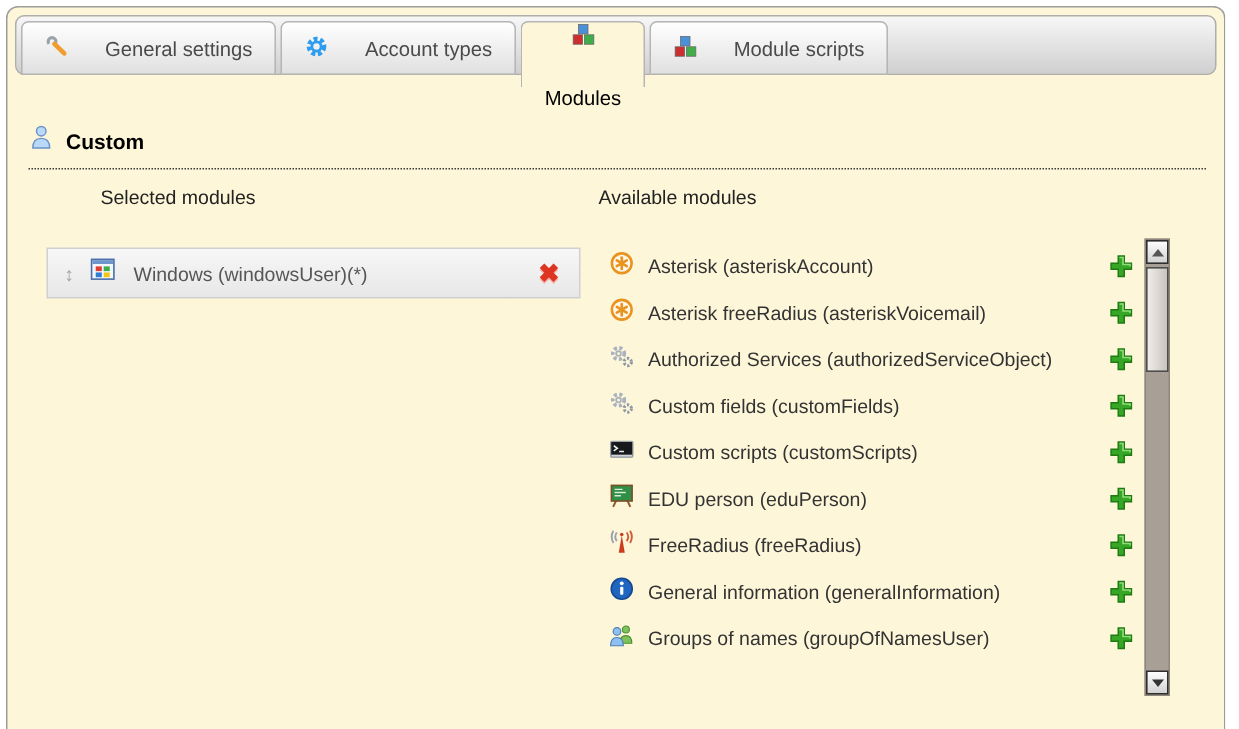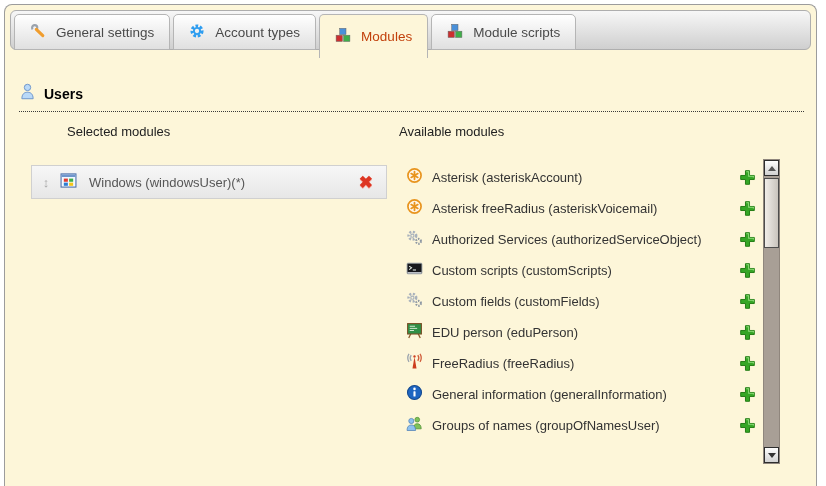--- a/index.html
+++ b/index.html
@@ -5,26 +5,26 @@
   html,body{margin:0;padding:0;width:826px;height:486px;background:#ffffff;
     font-family:"Liberation Sans",sans-serif;overflow:hidden;}
   .widget{position:absolute;left:4px;top:4px;width:813px;height:482px;
     background:#fdf6d9;border:1px solid #9c9c9c;border-bottom:none;
     border-radius:8px 8px 0 0;box-sizing:border-box;}
   
   .tabbar{position:absolute;left:5px;right:5px;top:5px;height:40px;
     background:linear-gradient(#f7f7f7,#cfcfcf);border:1px solid #aeaeae;
     border-radius:6px;box-sizing:border-box;display:flex;align-items:flex-start;
     padding:3px 0 0 3px;gap:3px;}
-  .tab{display:inline-flex;align-items:center;gap:10px;padding:0 15px;
+  .tab{display:inline-flex;align-items:center;gap:24px;padding:0 15px;
     height:36px;box-sizing:border-box;border:1px solid #b5b5b5;
     border-radius:5px 5px 0 0;background:linear-gradient(#ffffff,#e0e0e0);
     font-size:13.5px;color:#4a4a4a;cursor:pointer;white-space:nowrap;}
   .tab.active{height:44px;background:#fdf6d9;border-bottom:none;
-    position:relative;z-index:3;color:#c2410c;}
+    position:relative;z-index:3;color:#000000;flex-direction:column;}
   .tab svg{flex:0 0 auto;}
   
   .users-heading{position:absolute;left:14px;right:12px;top:78px;
     display:flex;align-items:center;gap:8px;padding-bottom:7px;
     border-bottom:1px dotted #3a3a3a;}
   .users-heading .title{font-size:14px;font-weight:bold;color:#000;}
   
   .col-label{position:absolute;top:119px;font-size:13px;color:#222;}
   .col-label.left{left:18px;margin-left:44px;}
   .col-label.right{left:394px;}
@@ -98,21 +98,21 @@
           </svg></span>
       <span>Module scripts</span>
     </div>
   </div>
 
   <div class="users-heading">
     <span><svg width="17" height="17" viewBox="0 0 16 16">
           <circle cx="8" cy="4.2" r="3" fill="#b9d9f8" stroke="#6b93c8" stroke-width="0.9"></circle>
           <path d="M2.7 14.8c0-4.3 2.2-6.1 5.3-6.1s5.3 1.8 5.3 6.1z" fill="#b9d9f8" stroke="#6b93c8" stroke-width="0.9"></path>
         </svg></span>
-    <span class="title">Users</span>
+    <span class="title">Custom</span>
   </div>
 
   <div class="col-label left">Selected modules</div>
   <div class="col-label right">Available modules</div>
 
   <div class="sel-row">
     <span class="drag">↕</span>
     <span><svg width="17" height="17" viewBox="0 0 16 16">
           <rect x="1" y="1.8" width="14" height="12.4" fill="#f3f8ff" stroke="#4a6ea9"></rect>
           <rect x="1.5" y="2.3" width="13" height="2.4" fill="#6f96cc"></rect>
@@ -174,41 +174,41 @@
       <span class="addbtn">
           <svg width="17" height="17" viewBox="0 0 16 16">
             <path d="M6.1 1.6h3.8v4.5h4.5v3.8H9.9v4.5H6.1V9.9H1.6V6.1h4.5z" fill="#35a625" stroke="#1f7a12" stroke-width="0.9"></path>
             <path d="M6.9 2.5h2.2v4.4h4.4v1.2" fill="none" stroke="#90dc7b" stroke-width="1"></path>
           </svg>
         </span>
     </div>
 
     <div class="arow">
       <span><svg width="17" height="17" viewBox="0 0 16 16">
+            <circle cx="6" cy="6.3" r="3.6" fill="none" stroke="#a9b2bc" stroke-width="2.3" stroke-dasharray="1.9 1.5"></circle>
+            <circle cx="6" cy="6.3" r="1.5" fill="none" stroke="#a9b2bc" stroke-width="1.1"></circle>
+            <circle cx="11.8" cy="11.6" r="2.3" fill="none" stroke="#8d97a3" stroke-width="1.9" stroke-dasharray="1.4 1.1"></circle>
+          </svg></span>
+      <span class="lbl">Custom fields (customFields)</span>
+      <span class="addbtn">
+          <svg width="17" height="17" viewBox="0 0 16 16">
+            <path d="M6.1 1.6h3.8v4.5h4.5v3.8H9.9v4.5H6.1V9.9H1.6V6.1h4.5z" fill="#35a625" stroke="#1f7a12" stroke-width="0.9"></path>
+            <path d="M6.9 2.5h2.2v4.4h4.4v1.2" fill="none" stroke="#90dc7b" stroke-width="1"></path>
+          </svg>
+        </span>
+    </div>
+
+    <div class="arow">
+      <span><svg width="17" height="17" viewBox="0 0 16 16">
             <rect x="1" y="3" width="14" height="10" rx="0.8" fill="#17181c" stroke="#9aa2aa" stroke-width="0.8"></rect>
             <rect x="1.4" y="11.4" width="13.2" height="1.3" fill="#cfd4da"></rect>
             <path d="M3 5.8l2.2 1.6L3 9" stroke="#e8f0e8" stroke-width="1" fill="none"></path>
             <line x1="6.4" y1="9.4" x2="9.4" y2="9.4" stroke="#e8f0e8" stroke-width="1"></line>
           </svg></span>
       <span class="lbl">Custom scripts (customScripts)</span>
-      <span class="addbtn">
-          <svg width="17" height="17" viewBox="0 0 16 16">
-            <path d="M6.1 1.6h3.8v4.5h4.5v3.8H9.9v4.5H6.1V9.9H1.6V6.1h4.5z" fill="#35a625" stroke="#1f7a12" stroke-width="0.9"></path>
-            <path d="M6.9 2.5h2.2v4.4h4.4v1.2" fill="none" stroke="#90dc7b" stroke-width="1"></path>
-          </svg>
-        </span>
-    </div>
-
-    <div class="arow">
-      <span><svg width="17" height="17" viewBox="0 0 16 16">
-            <circle cx="6" cy="6.3" r="3.6" fill="none" stroke="#a9b2bc" stroke-width="2.3" stroke-dasharray="1.9 1.5"></circle>
-            <circle cx="6" cy="6.3" r="1.5" fill="none" stroke="#a9b2bc" stroke-width="1.1"></circle>
-            <circle cx="11.8" cy="11.6" r="2.3" fill="none" stroke="#8d97a3" stroke-width="1.9" stroke-dasharray="1.4 1.1"></circle>
-          </svg></span>
-      <span class="lbl">Custom fields (customFields)</span>
       <span class="addbtn">
           <svg width="17" height="17" viewBox="0 0 16 16">
             <path d="M6.1 1.6h3.8v4.5h4.5v3.8H9.9v4.5H6.1V9.9H1.6V6.1h4.5z" fill="#35a625" stroke="#1f7a12" stroke-width="0.9"></path>
             <path d="M6.9 2.5h2.2v4.4h4.4v1.2" fill="none" stroke="#90dc7b" stroke-width="1"></path>
           </svg>
         </span>
     </div>
 
     <div class="arow">
       <span><svg width="17" height="17" viewBox="0 0 16 16">

